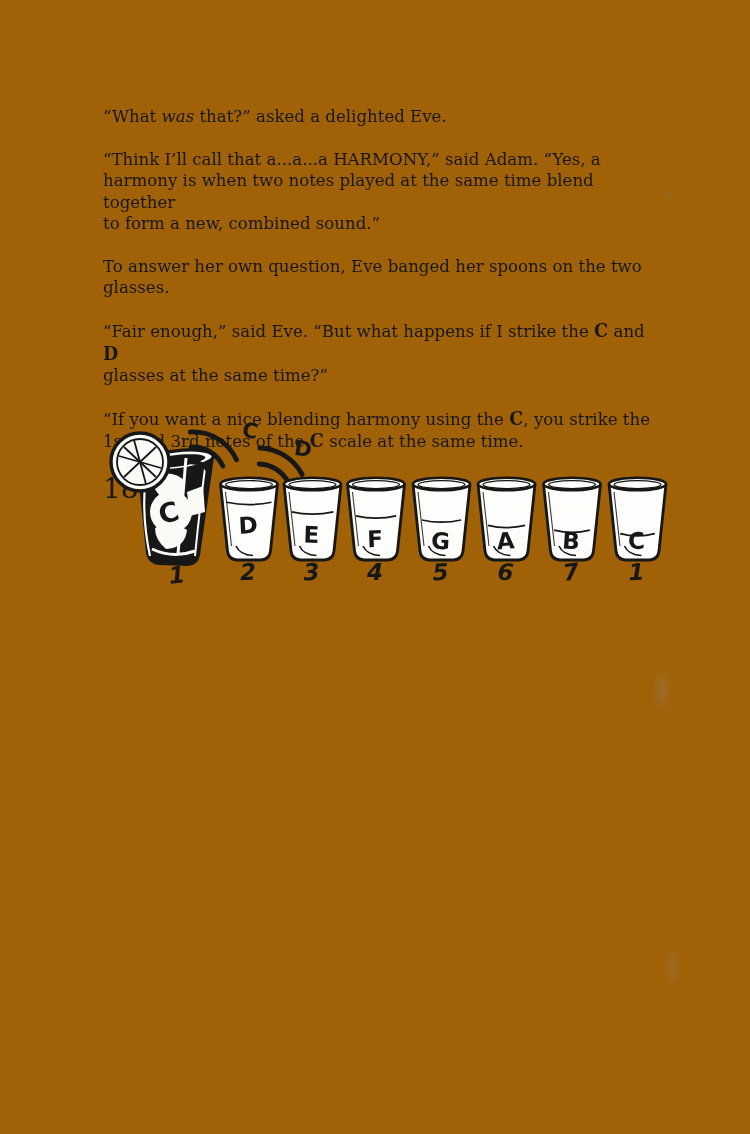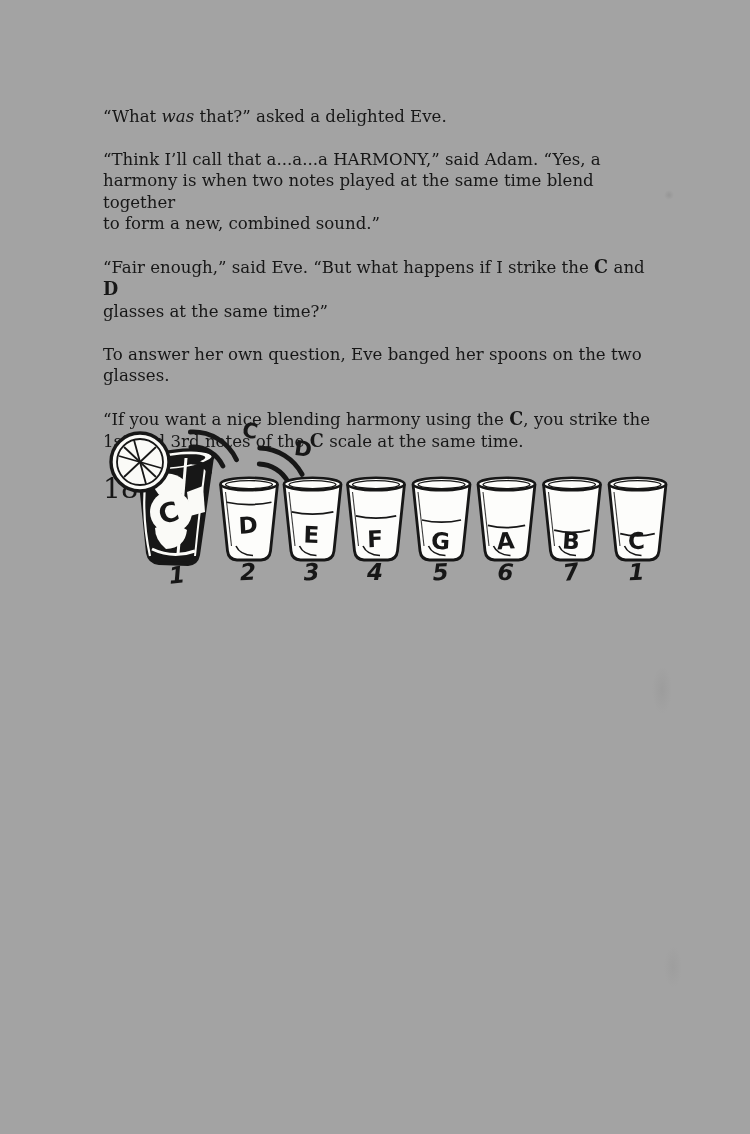--- a/index.html
+++ b/index.html
@@ -1,18 +1,18 @@
 <!DOCTYPE html>
 <html><head>
 <meta charset="utf-8">
 <style>
   html,body{margin:0;padding:0;background:#e9e9e9;}
   .page{
     position:relative;width:750px;height:1134px;margin:0 auto;
-    background:#a3a3a3;overflow:hidden;
+    background:#a16207;overflow:hidden;
     font-family:"DejaVu Serif",serif;color:#171717;
   }
   .text-col{
     position:relative;margin-left:103px;width:562px;padding-top:106px;
     font-size:16.6px;line-height:21.4px;
   }
   .text-col p{margin:0 0 21.5px 0;}
   .text-col p b{font-size:1.06em;letter-spacing:.2px;}
   .para-after-figure{margin-top:317px !important;}
   .pagenum{margin-top:23px;font-size:28px;line-height:26px;}
@@ -27,22 +27,22 @@
   svg text{font-family:"DejaVu Sans",sans-serif;}
 </style>
 </head>
 <body>
 
 <div class="page">
 
   <div class="text-col">
     <p>“What <i>was</i> that?” asked a delighted Eve.</p>
     <p>“Think I’ll call that a...a...a HARMONY,” said Adam. “Yes, a<br>harmony is when two notes played at the same time blend together<br>to form a new, combined sound.”</p>
+    <p>To answer her own question, Eve banged her spoons on the two<br>glasses.</p>
     <p>“Fair enough,” said Eve. “But what happens if I strike the <b>C</b> and <b>D</b><br>glasses at the same time?”</p>
-    <p>To answer her own question, Eve banged her spoons on the two<br>glasses.</p>
     <p>“If you want a nice blending harmony using the <b>C</b>, you strike the<br>1st and 3rd notes of the <b>C</b> scale at the same time.</p>
     <div class="pagenum">18</div>
   </div>
 
   <svg class="fig" viewBox="0 405 750 195">
 
     <g>
       <path d="M139,464 L148,553 Q149.5,562 159,563 L188,564 Q196.5,563.5 198,555 L212,457 Z" fill="#171717" stroke="#171717" stroke-width="4" stroke-linejoin="round"></path>
       <ellipse cx="175.5" cy="460.5" rx="38" ry="9.5" fill="#fafaf7" stroke="#171717" stroke-width="3.2" transform="rotate(-7 175.5 460.5)"></ellipse>
       <ellipse cx="175.5" cy="461" rx="30" ry="5.8" fill="#171717" transform="rotate(-7 175.5 461)"></ellipse>

